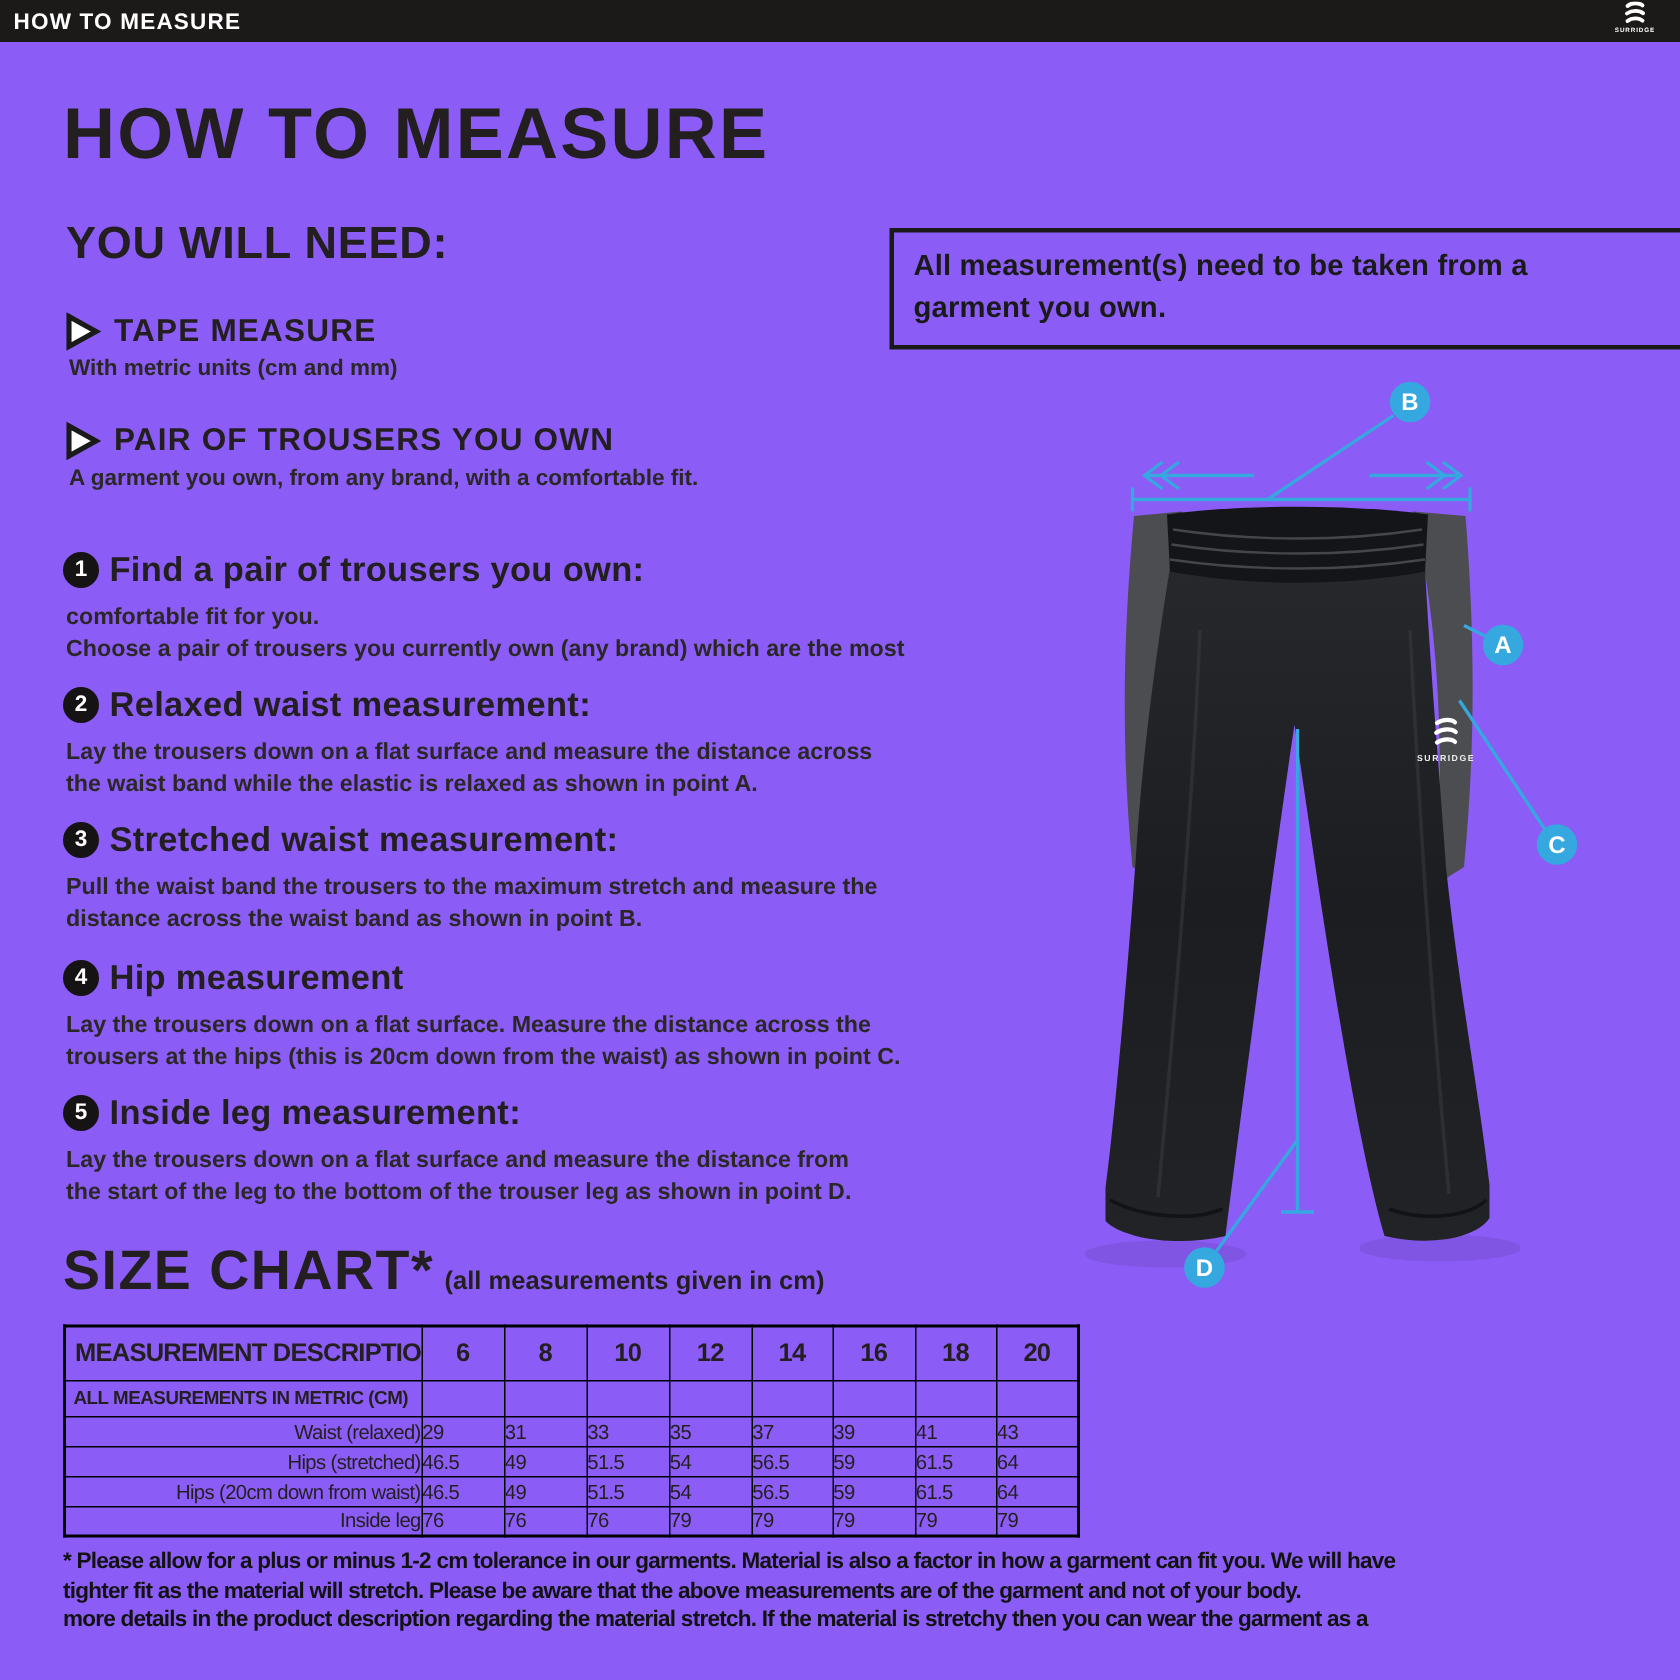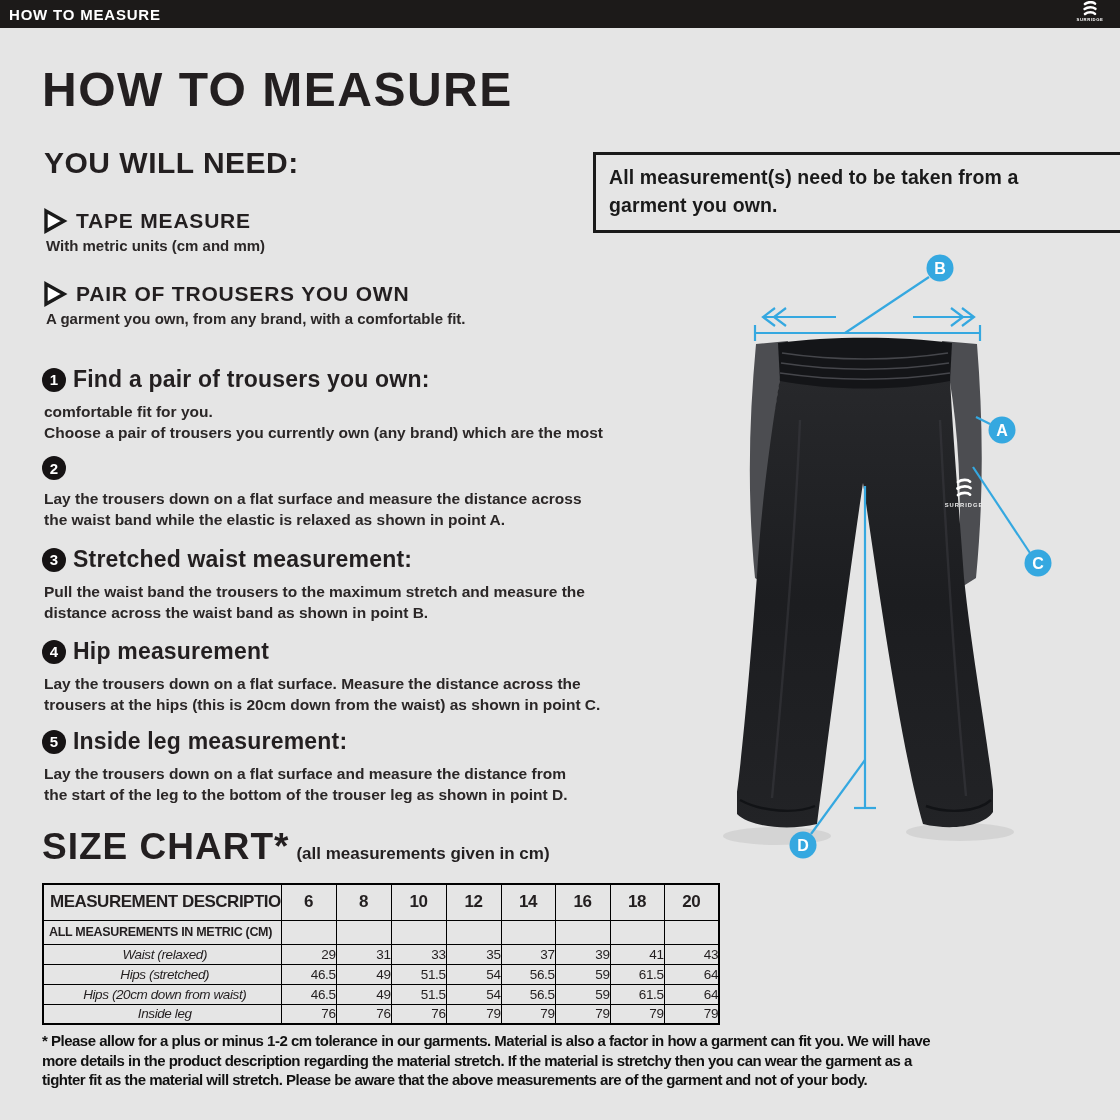--- a/index.html
+++ b/index.html
@@ -1,18 +1,18 @@
 <!DOCTYPE html>
 <html><head>
 <meta charset="utf-8">
 <style>
   * { margin:0; padding:0; box-sizing:border-box; }
   html,body { background:#fff; }
   body { font-family:"Liberation Sans", sans-serif; color:#231f20; }
-  .page { position:relative; width:1120px; height:1120px; background:#e5e5e5; overflow:hidden; }
+  .page { position:relative; width:1120px; height:1120px; background:#8b5cf6; overflow:hidden; }
 
   
   .topbar { position:absolute; left:0; top:0; width:1120px; height:28px; background:#1c1a19; display:flex; align-items:center; }
   .topbar-title { color:#fff; font-size:15px; font-weight:bold; letter-spacing:.8px; margin-left:9px; }
   .topbar-logo { position:absolute; right:10px; top:1px; width:40px; height:26px; display:flex; flex-direction:column; align-items:center; }
   .topbar-brand { color:#fff; font-size:4.2px; font-weight:bold; letter-spacing:.6px; margin-top:-1px; }
 
   
   .h1 { position:absolute; left:42px; top:62px; font-size:48px; font-weight:bold; letter-spacing:1.5px; color:#231f20; }
   .h2 { position:absolute; left:44px; top:146px; font-size:30px; font-weight:bold; letter-spacing:.5px; }
@@ -43,22 +43,22 @@
 
   table.sc { position:absolute; left:42px; top:883px; width:676px; border-collapse:collapse; table-layout:fixed;
              border:2px solid #000; }
   table.sc td, table.sc th { border:1px solid #000; overflow:hidden; white-space:nowrap; }
   .sc .hrow { height:36px; }
   .sc .hrow th { font-size:17px; font-weight:bold; letter-spacing:-0.5px; text-align:center; }
   .sc .hrow th.desc { text-align:left; padding-left:6px; }
   .sc .nrow { height:24px; }
   .sc .nrow td { font-size:12.5px; font-weight:bold; letter-spacing:-0.3px; padding-left:5px; }
   .sc .drow { height:20px; }
-  .sc .drow td { font-size:13.5px; letter-spacing:-0.4px; text-align:right; }
-  .sc .drow td.lbl { text-align:center; padding-left:5px;font-style:italic; }
+  .sc .drow td { font-size:13.5px; letter-spacing:-0.4px; text-align:left; }
+  .sc .drow td.lbl { text-align:right; padding-left:5px; }
 
   
   .footnote { position:absolute; left:42px; top:1031px; width:1040px; font-size:15px; font-weight:bold;
               letter-spacing:-0.5px; line-height:19.5px; color:#121212; }
 
   
   .diagram { position:absolute; left:700px; top:240px; width:420px; height:650px; }
 </style>
 </head>
 <body>
@@ -109,20 +109,21 @@
     </div>
     <div class="body">
       <div>comfortable fit for you.</div>
       <div>Choose a pair of trousers you currently own (any brand) which are the most</div>
     </div>
   </div>
 
   <div class="step" style="top:456px;">
     <div class="head">
       <span class="numc">2</span>
+      <span class="title">Relaxed waist measurement:</span>
     </div>
     <div class="body">
       <div>Lay the trousers down on a flat surface and measure the distance across</div>
       <div>the waist band while the elastic is relaxed as shown in point A.</div>
     </div>
   </div>
 
   <div class="step" style="top:546px;">
     <div class="head">
       <span class="numc">3</span>
@@ -316,17 +317,17 @@
       <td>79</td>
       <td>79</td>
       <td>79</td>
       <td>79</td>
     </tr>
   </tbody>
     </table>
 
   <div class="footnote">
     <div>* Please allow for a plus or minus 1-2 cm tolerance in our garments. Material is also a factor in how a garment can fit you. We will have</div>
+    <div>tighter fit as the material will stretch.  Please be aware that the above measurements are of the garment and not of your body.</div>
     <div>more details in the product description regarding the material stretch.  If the material is stretchy then you can wear the garment as a</div>
-    <div>tighter fit as the material will stretch.  Please be aware that the above measurements are of the garment and not of your body.</div>
   </div>
 
 </div>
 
 </body></html>

